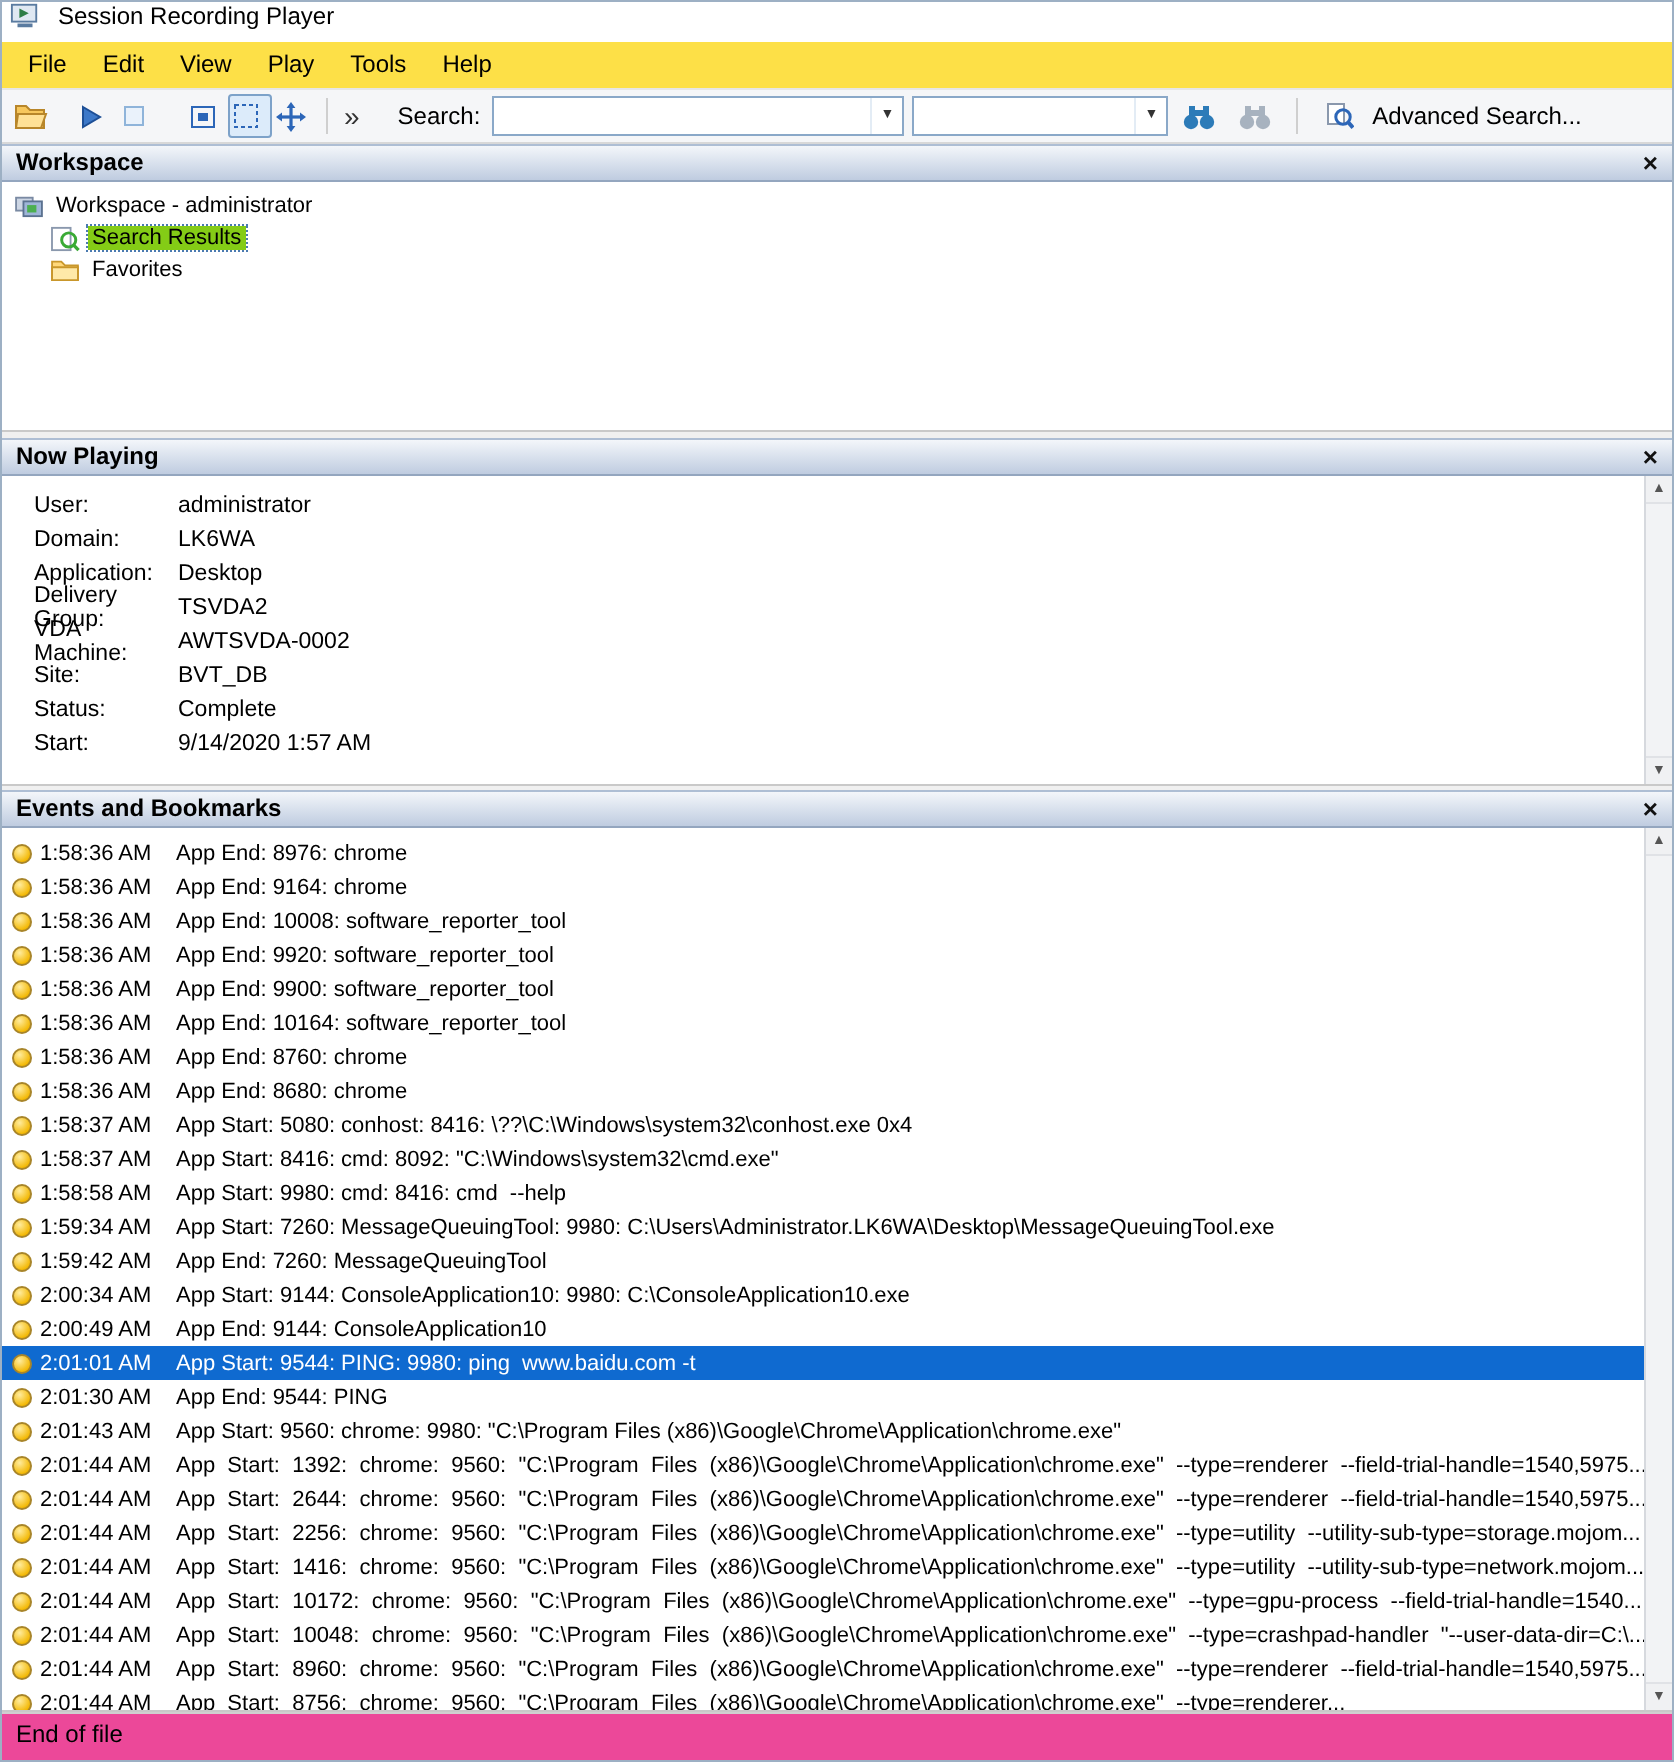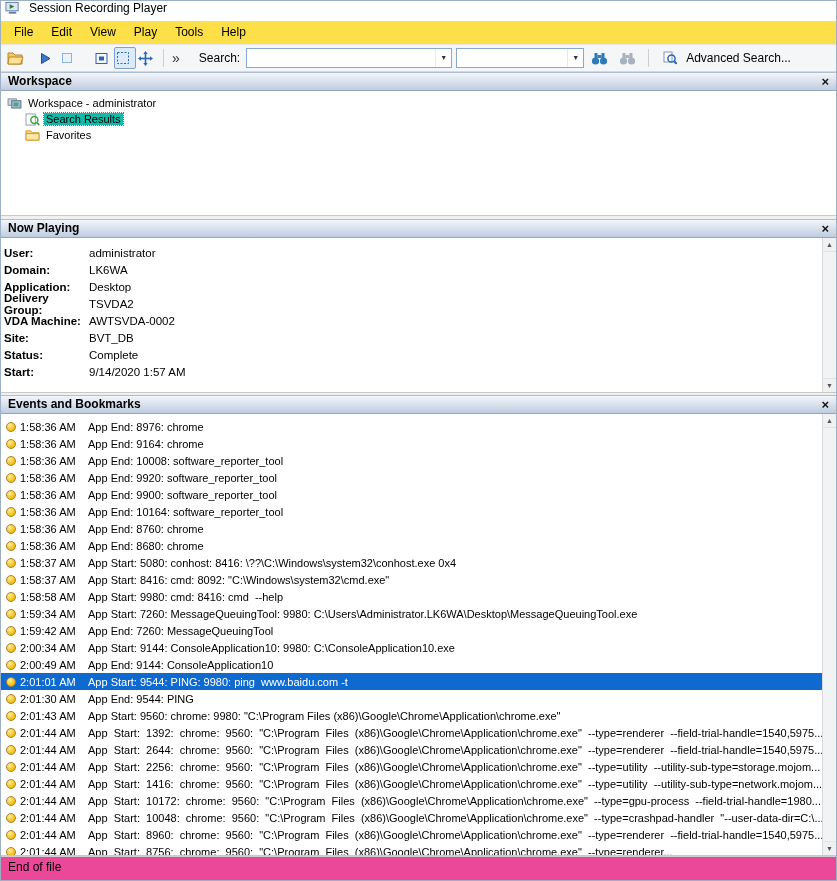--- a/index.html
+++ b/index.html
@@ -35,25 +35,25 @@
   .panel-header{position:absolute;top:0;left:0;right:0;height:19px;background:linear-gradient(#f3f6fa,#bfcce0);border-top:1px solid #aebed4;border-bottom:1px solid #94a6bf;font-weight:bold;font-size:12px;line-height:17px;padding-left:7px;}
   .close-x{position:absolute;right:7px;top:0;font-weight:bold;font-size:13px;line-height:17px;color:#111;cursor:default;}
   .panel-body{position:absolute;top:19px;left:0;right:0;bottom:0;background:#fff;border-bottom:1px solid #c9c9c9;overflow:hidden;}
 
   .tree{padding-top:4px;}
   .tree-row{display:flex;align-items:center;height:16px;cursor:default;}
   .tree-root{padding-left:6px;}
   .tree-child{padding-left:24px;}
   .ticon{margin-right:4px;display:inline-flex;flex:0 0 auto;}
   .tree-label{font-size:11px;padding:0 2px;white-space:nowrap;}
-  .tree-row.selected .tree-label{background:#14b8a6;outline:1px dotted #4a7ab0;}
+  .tree-row.selected .tree-label{background:#84cc16;outline:1px dotted #4a7ab0;}
 
   .np-body{padding-top:6px;}
   .np-row{display:flex;height:17px;align-items:center;}
-  .np-label{width:88px;padding-left:3px;font-size:11.5px;flex:0 0 auto;font-weight:bold;}
+  .np-label{width:88px;padding-left:16px;font-size:11.5px;flex:0 0 auto;}
   .np-value{font-size:11.5px;white-space:nowrap;}
 
   .ev-list{position:absolute;top:0;left:0;right:14px;bottom:0;padding-top:4px;overflow:hidden;}
   .ev-row{display:flex;align-items:center;height:17px;white-space:nowrap;overflow:hidden;cursor:default;}
   .ev-icon{width:10px;height:10px;border-radius:50%;margin:0 4px 0 5px;background:radial-gradient(circle at 35% 30%,#ffec9e,#f3b700 75%);border:1px solid #a8852a;flex:0 0 auto;}
   .ev-time{width:68px;flex:0 0 auto;}
   .ev-text{white-space:pre;}
   .ev-row.selected{background:#0f6ad0;color:#fff;}
 
   .vscroll{position:absolute;top:0;right:0;bottom:0;width:14px;background:#f2f3f5;border-left:1px solid #d6d9de;}
@@ -386,21 +386,21 @@
             <span class="ev-text">App  Start:  2256:  chrome:  9560:  "C:\Program  Files  (x86)\Google\Chrome\Application\chrome.exe"  --type=utility  --utility-sub-type=storage.mojom...</span>
           </div>
           <div class="ev-row">
             <span class="ev-icon"></span>
             <span class="ev-time">2:01:44 AM</span>
             <span class="ev-text">App  Start:  1416:  chrome:  9560:  "C:\Program  Files  (x86)\Google\Chrome\Application\chrome.exe"  --type=utility  --utility-sub-type=network.mojom...</span>
           </div>
           <div class="ev-row">
             <span class="ev-icon"></span>
             <span class="ev-time">2:01:44 AM</span>
-            <span class="ev-text">App  Start:  10172:  chrome:  9560:  "C:\Program  Files  (x86)\Google\Chrome\Application\chrome.exe"  --type=gpu-process  --field-trial-handle=1980...</span>
+            <span class="ev-text">App  Start:  10172:  chrome:  9560:  "C:\Program  Files  (x86)\Google\Chrome\Application\chrome.exe"  --type=gpu-process  --field-trial-handle=1540...</span>
           </div>
           <div class="ev-row">
             <span class="ev-icon"></span>
             <span class="ev-time">2:01:44 AM</span>
             <span class="ev-text">App  Start:  10048:  chrome:  9560:  "C:\Program  Files  (x86)\Google\Chrome\Application\chrome.exe"  --type=crashpad-handler  "--user-data-dir=C:\...</span>
           </div>
           <div class="ev-row">
             <span class="ev-icon"></span>
             <span class="ev-time">2:01:44 AM</span>
             <span class="ev-text">App  Start:  8960:  chrome:  9560:  "C:\Program  Files  (x86)\Google\Chrome\Application\chrome.exe"  --type=renderer  --field-trial-handle=1540,5975...</span>

